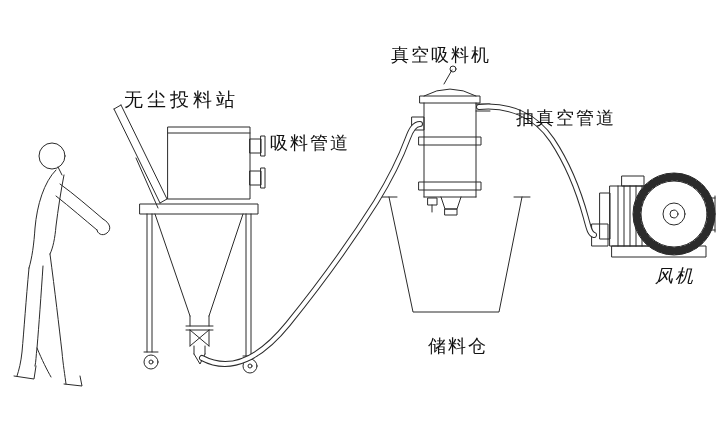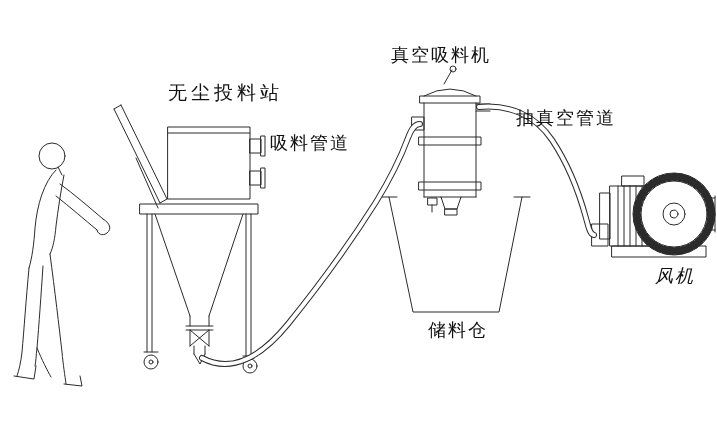--- a/index.html
+++ b/index.html
@@ -142,24 +142,24 @@
       <path d="M 202 358 C 232 374 262 356 288 324 C 322 282 352 240 376 202 C 392 176 402 154 408 138 C 411 130 414 124 420 124" stroke="var(--line)" stroke-width="6" fill="none" stroke-linecap="round"></path>
       <path d="M 202 358 C 232 374 262 356 288 324 C 322 282 352 240 376 202 C 392 176 402 154 408 138 C 411 130 414 124 420 124" stroke="#ffffff" stroke-width="4" fill="none" stroke-linecap="round"></path>
     </g>
 
     <g>
       <path d="M 479 107 C 510 104 536 116 552 140 C 570 167 580 196 586 218 C 589 229 590 234 594 235" stroke="var(--line)" stroke-width="6" fill="none" stroke-linecap="round"></path>
       <path d="M 479 107 C 510 104 536 116 552 140 C 570 167 580 196 586 218 C 589 229 590 234 594 235" stroke="#ffffff" stroke-width="4" fill="none" stroke-linecap="round"></path>
     </g>
   </svg>
 
-  <div class="lbl big" style="left:124px; top:80px;margin-left:44px;">无尘投料站</div>
+  <div class="lbl big" style="left:124px; top:87px;">无尘投料站</div>
 
   <div class="lbl" style="left:391px; top:43px;">真空吸料机</div>
 
   <div class="lbl" style="left:270px; top:131px;">吸料管道</div>
 
   <div class="lbl" style="left:516px; top:106px;">抽真空管道</div>
 
-  <div class="lbl" style="left:428px; top:318px;">储料仓</div>
+  <div class="lbl" style="left:428px; top:334px;">储料仓</div>
 
   <div class="lbl" style="left:655px; top:264px;font-style:italic;">风机</div>
 </div>
 
 </body></html>

